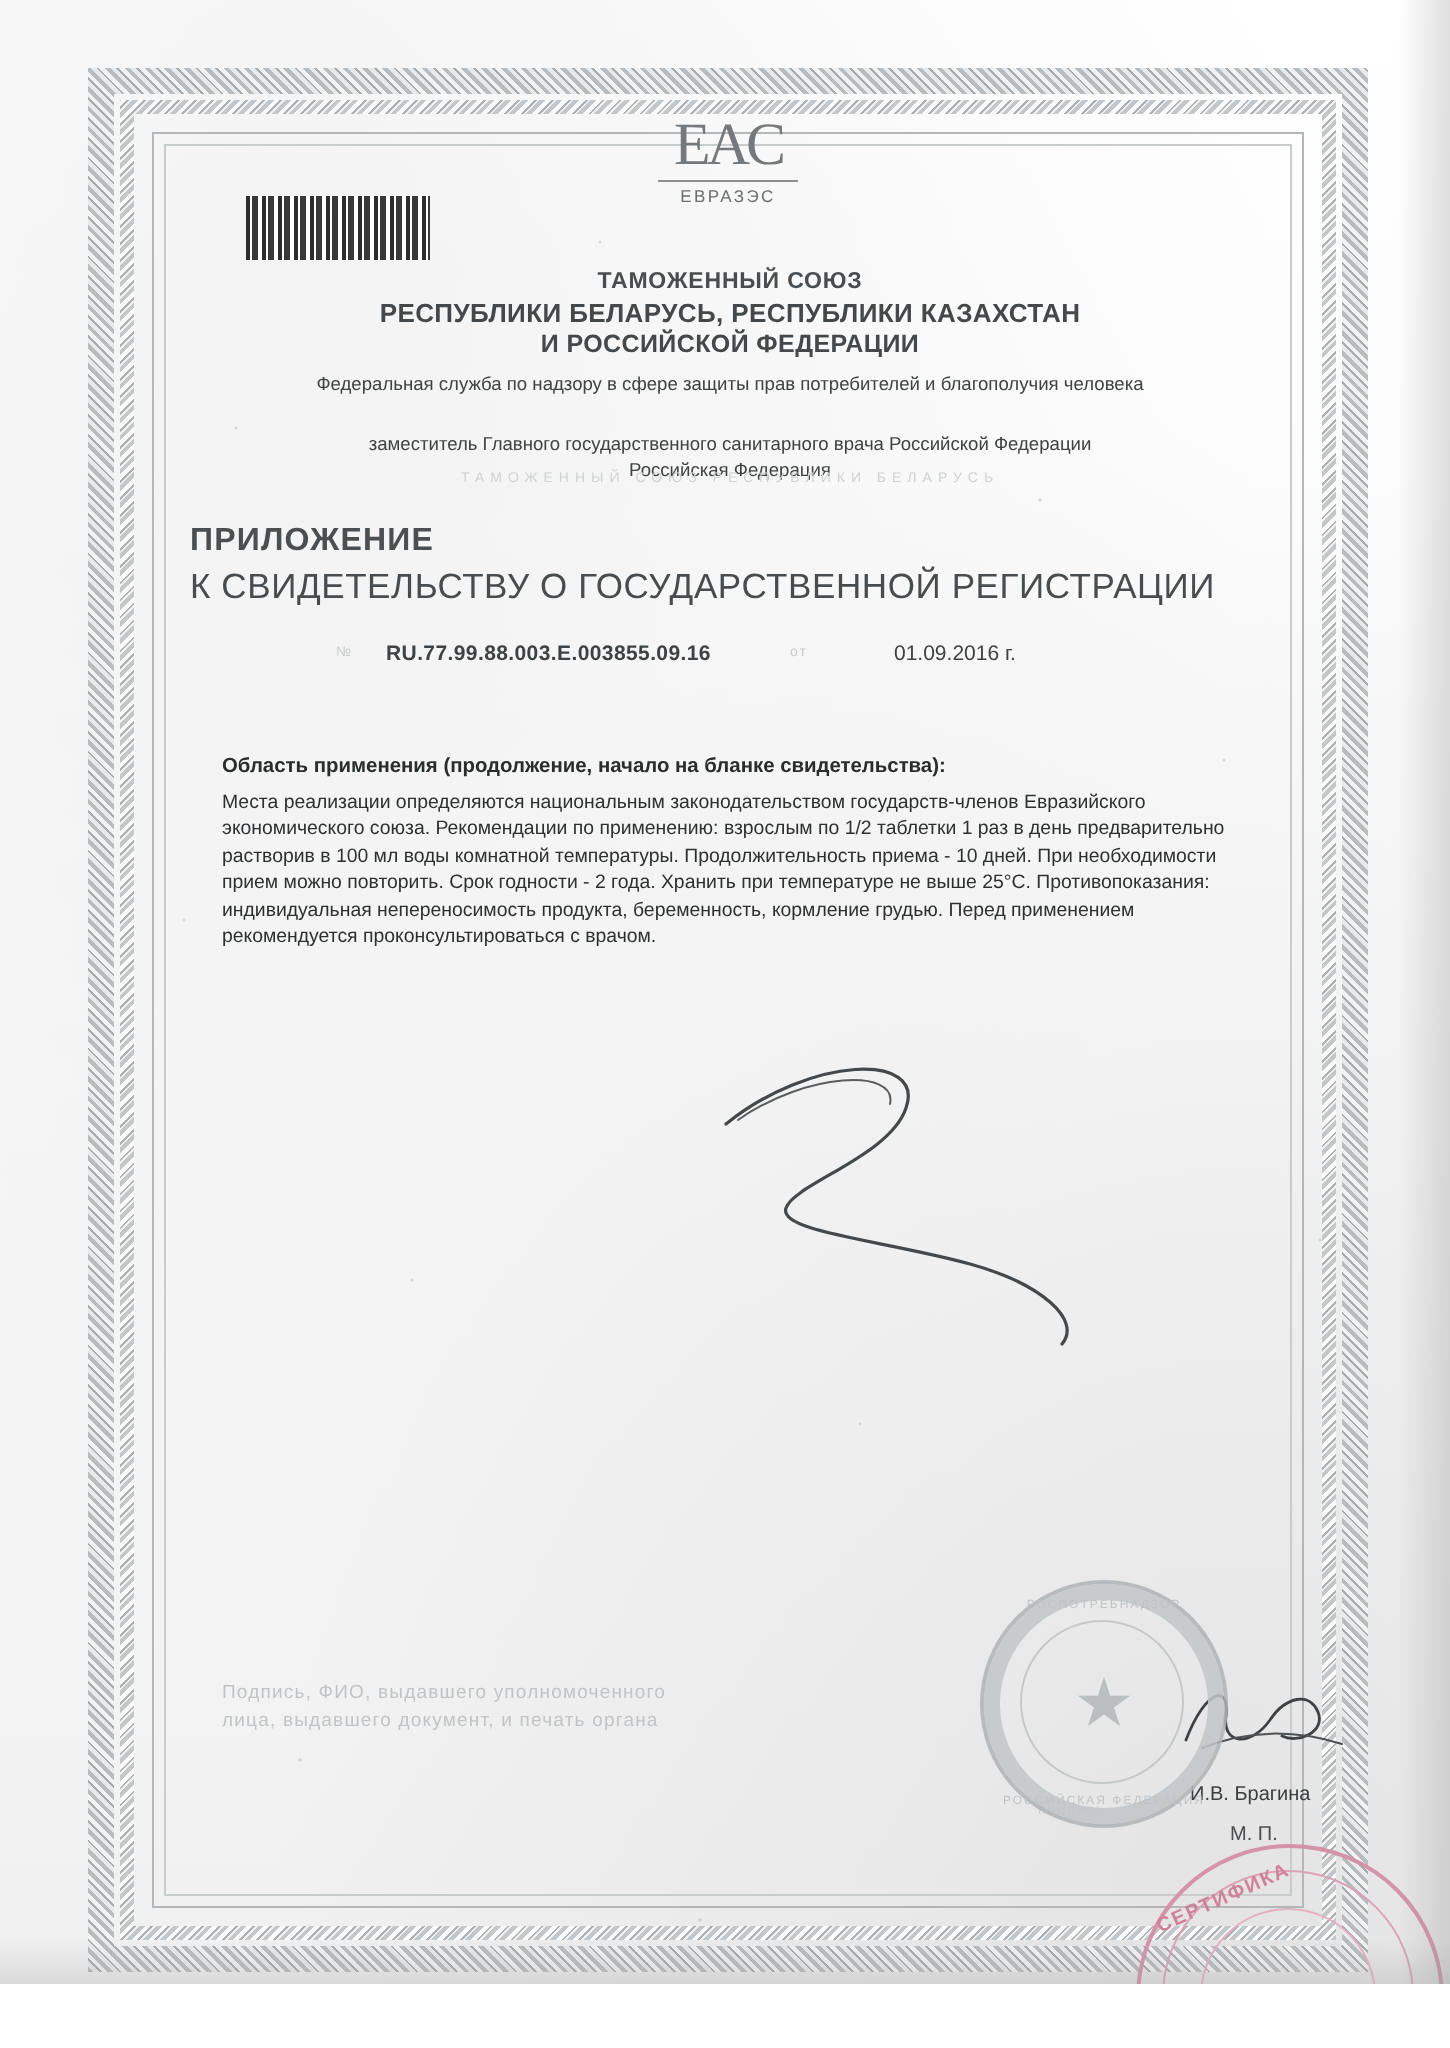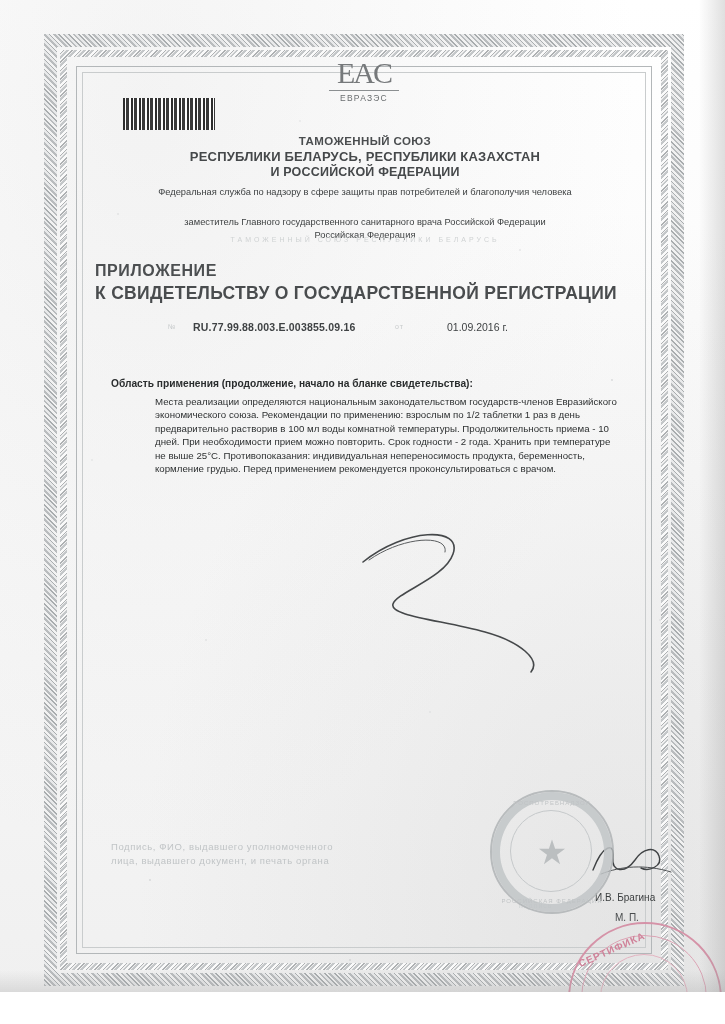--- a/index.html
+++ b/index.html
@@ -189,21 +189,21 @@
     width: 540px;
   }
   .title-1 {
     font-size: 16px;
     font-weight: bold;
     letter-spacing: .6px;
     color: #4c4f51;
   }
   .title-2 {
     font-size: 17.5px;
-    font-weight: bold;
+    font-weight: normal;
     letter-spacing: .3px;
     margin-top: 3px;
     color: #494c4e;
   }
 
   
   .reg-row {
     position: absolute;
     left: 0;
     top: 281px;
@@ -252,21 +252,20 @@
     font-size: 10.2px;
     font-weight: bold;
     margin-bottom: 6px;
     color: #2a2d2e;
   }
   .body-text {
     font-size: 9.7px;
     line-height: 13.4px;
     text-align: left;
     color: #2d3031;
-    margin-left: 44px;
   }
 
   
   .mid-sign {
     position: absolute;
     left: 250px;
     top: 480px;
     width: 230px;
     height: 160px;
     pointer-events: none;

